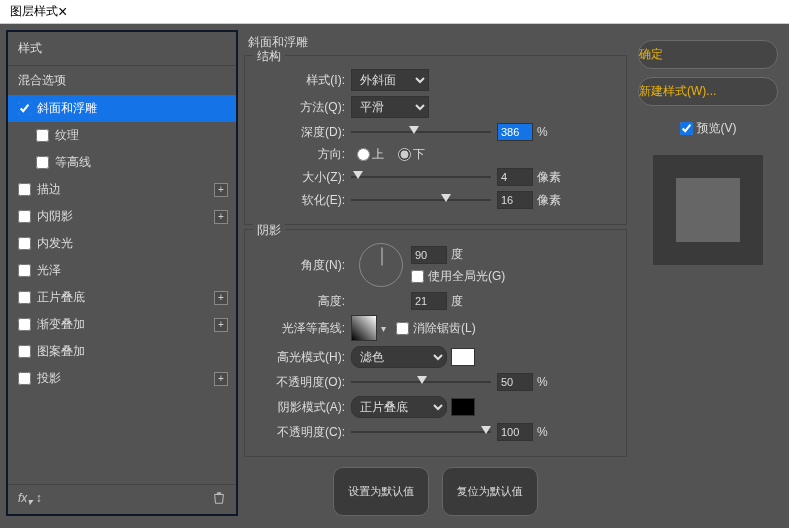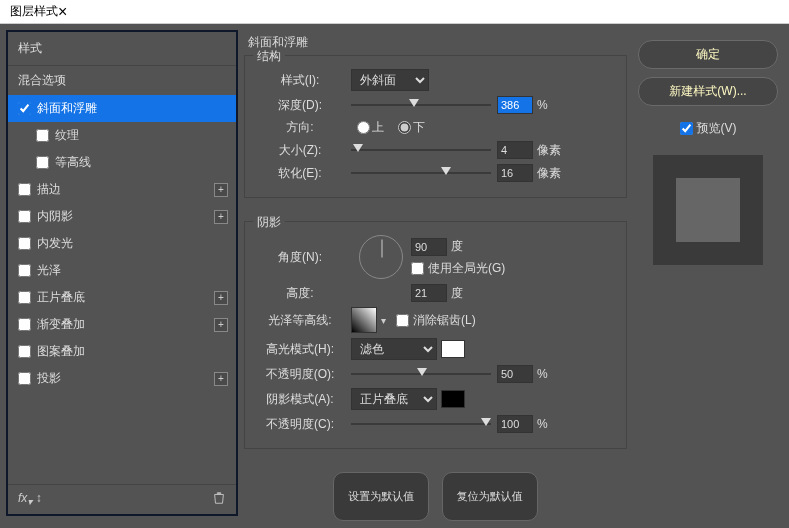--- a/index.html
+++ b/index.html
@@ -15,45 +15,45 @@
 .style-item { display: flex; align-items: center; padding: 5px 10px; font-size: 12px; color: #ddd; cursor: pointer; position: relative; }
 .style-item.selected { background: #1473e6; color: #fff; }
 .style-item.sub { padding-left: 28px; }
 .style-item input[type=checkbox] { margin-right: 6px; }
 .style-item .plus { position: absolute; right: 8px; width: 14px; height: 14px; border: 1px solid #888; display: flex; align-items: center; justify-content: center; font-size: 10px; color: #ccc; background: #4a4a4a; }
 .left-footer { display: flex; align-items: center; padding: 6px 10px; border-top: 1px solid #444; font-size: 12px; color: #ccc; justify-content: space-between; }
 .left-footer .fx { font-style: italic; }
 .left-footer .trash svg { width: 14px; height: 14px; }
 .center-panel { flex: 1; padding: 4px 0; }
 .section-title { font-size: 12px; color: #ddd; margin: 0 0 4px 4px; }
-.fieldset { border: 1px solid #444; padding: 8px 10px 10px; margin-bottom: 23px; position: relative; }
+.fieldset { border: 1px solid #444; padding: 8px 10px 10px; margin-bottom: 4px; position: relative; }
 .fieldset-label { font-size: 12px; color: #ddd; position: absolute; top: -8px; left: 8px; background: #535353; padding: 0 4px; }
 .row { display: flex; align-items: center; margin: 5px 0; }
-.row-label { width: 90px; text-align: center; font-size: 12px; color: #ddd; margin-right: 6px; }
+.row-label { width: 90px; text-align: right; font-size: 12px; color: #ddd; margin-right: 6px; }
 select { background: #3a3a3a; color: #ddd; border: 1px solid #333; font-size: 12px; padding: 2px 4px; width: 78px; }
-select.wide { width: 86px; }
+select.wide { width: 96px; border-radius: 9px; }
 .slider { flex: 0 0 140px; height: 16px; position: relative; margin-right: 6px; }
 .slider-track { position: absolute; top: 7px; left: 0; right: 0; height: 2px; background: #3a3a3a; }
 .slider-thumb { position: absolute; width: 0; height: 0; border-left: 5px solid transparent; border-right: 5px solid transparent; border-top: 8px solid #ddd; top: 2px; }
 .numbox { width: 36px; background: #3a3a3a; color: #ddd; border: 1px solid #333; font-size: 11px; padding: 2px 3px; }
 .numbox.sel { background: #1473e6; color: #fff; }
 .unit { font-size: 12px; color: #ddd; margin-left: 4px; }
 .radio { margin: 0 2px 0 6px; }
 .radio-label { font-size: 12px; color: #ddd; margin-right: 8px; }
 .angle-widget { width: 44px; height: 44px; border: 1px solid #888; border-radius: 50%; position: relative; margin: 0 8px; }
 .angle-line { position: absolute; width: 18px; height: 1px; background: #ccc; top: 21px; left: 22px; transform-origin: left center; transform: rotate(-90deg); }
 .checkbox-inline { display: flex; align-items: center; font-size: 12px; color: #ddd; }
 .checkbox-inline input { margin-right: 4px; }
 .gloss-swatch { width: 26px; height: 26px; background: linear-gradient(to top right, #000, #fff); border: 1px solid #333; margin-right: 4px; }
 .gloss-arrow { font-size: 10px; color: #ccc; margin-right: 10px; }
 .color-swatch { width: 24px; height: 18px; border: 1px solid #333; margin-left: 4px; }
 .btn-row { text-align: center; margin-top: 10px; }
 .btn-small { background: #3a3a3a; color: #ddd; border: 1px solid #666; border-radius: 10px; padding: 16px 14px; font-size: 11px; margin: 0 4px; cursor: pointer; }
 .right-panel { width: 150px; padding: 10px 4px 0; display: flex; flex-direction: column; align-items: center; gap: 8px; }
-.btn-pill { width: 140px; padding: 5px 0; background: #454545; border: 1px solid #6a6a6a; border-radius: 14px; color: #fef9c3; font-size: 12px; text-align: center; cursor: pointer; }
+.btn-pill { width: 140px; padding: 5px 0; background: #454545; border: 1px solid #6a6a6a; border-radius: 14px; color: #eab308; font-size: 12px; cursor: pointer; }
 .preview-check { display: flex; align-items: center; font-size: 12px; color: #ddd; margin-top: 6px; }
 .preview-check input { margin-right: 4px; }
 .preview-box { width: 110px; height: 110px; background: #3a3a3a; display: flex; align-items: center; justify-content: center; margin-top: 10px; }
 .preview-inner { width: 64px; height: 64px; background: #666; }
 input[type=checkbox] { width: 13px; height: 13px; accent-color: #1473e6; }
 input[type=radio] { accent-color: #ccc; }
 </style>
 </head>
 <body>
 
@@ -131,20 +131,24 @@
   <div class="center-panel">
     <div class="section-title">斜面和浮雕</div>
 
     <div class="fieldset">
       <span class="fieldset-label">结构</span>
       <div class="row">
         <span class="row-label">样式(I):</span>
         <select><option>外斜面</option></select>
       </div>
       <div class="row">
+        <span class="row-label">方法(Q):</span>
+        <select><option>平滑</option></select>
+      </div>
+      <div class="row">
         <span class="row-label">深度(D):</span>
         <div class="slider">
             <div class="slider-track"></div>
             <div class="slider-thumb" style="left:58px"></div>
           </div>
         <input class="numbox sel" value="386" style="">
         <span class="unit">%</span>
       </div>
       <div class="row">
         <span class="row-label">方向:</span>

